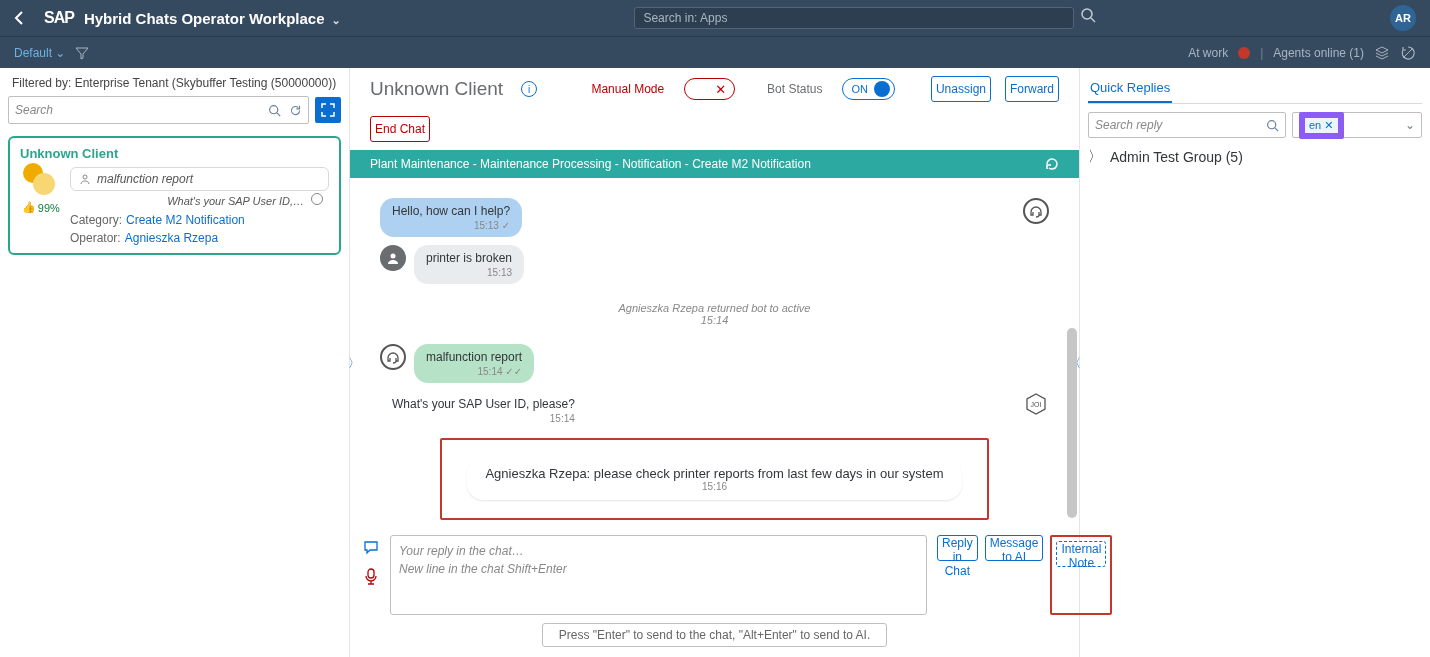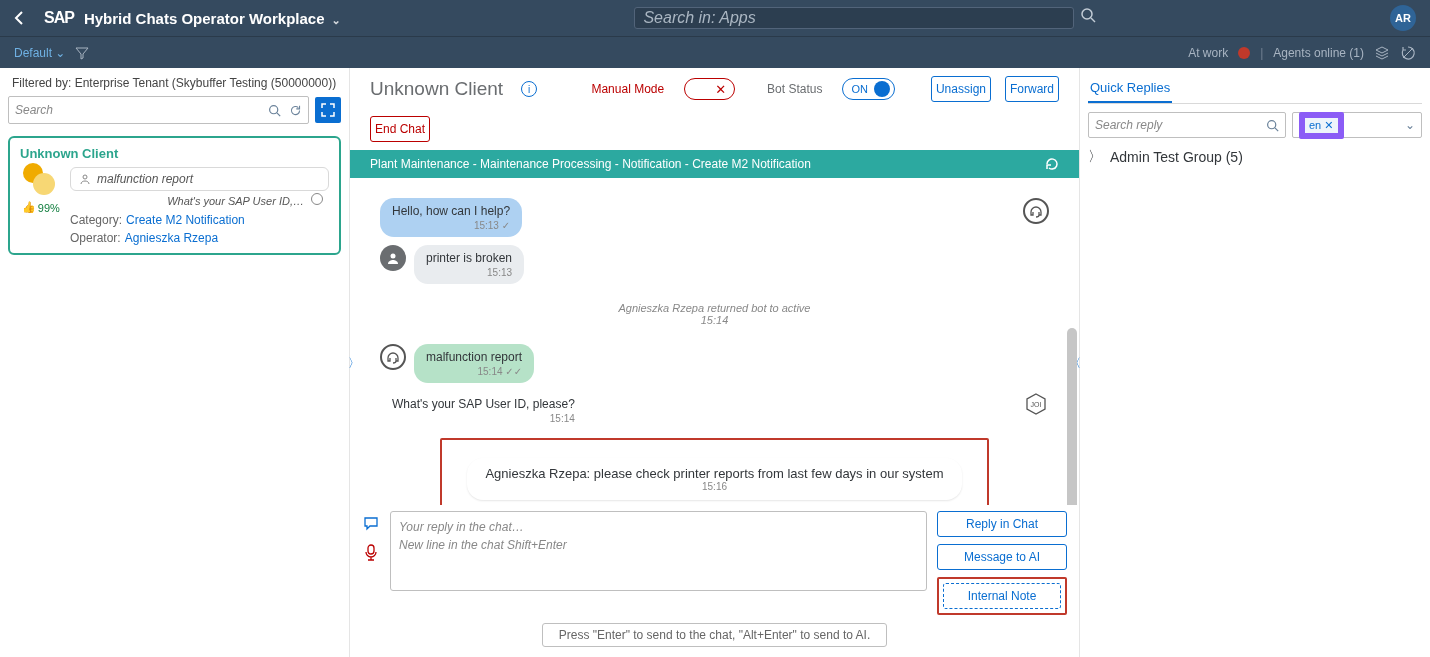--- a/index.html
+++ b/index.html
@@ -4,21 +4,21 @@
 <style>
   *{box-sizing:border-box;margin:0;padding:0;font-family:"Segoe UI",Arial,sans-serif}
   body{background:#fff;color:#32363a;font-size:13px}
   .topbar{height:36px;background:#354a5f;display:flex;align-items:center;padding:0 14px;color:#fff}
   .topbar .back{width:20px;text-align:center;cursor:pointer}
   .sap-logo{font-weight:bold;font-size:16px;letter-spacing:-1px;margin:0 10px}
   .app-title{font-weight:600;font-size:15px}
   .app-title .chev{font-size:11px;margin-left:4px;opacity:.8}
   .top-search-wrap{flex:1;display:flex;justify-content:center}
   .top-search{width:440px;height:22px;background:#2c3e50;border:1px solid #52647a;border-radius:3px;display:flex;align-items:center;padding:0 8px}
-  .top-search span{color:#aab6c2;font-size:16px;font-style:italic}
+  .top-search span{color:#aab6c2;font-size:12px;}
   .top-search-icon{color:#c2ccd6;margin-left:6px}
   .avatar{width:26px;height:26px;border-radius:50%;background:#2f6497;color:#fff;display:flex;align-items:center;justify-content:center;font-size:11px;font-weight:700}
   .subbar{height:32px;background:#354a5f;border-top:1px solid #2a3a4a;display:flex;align-items:center;padding:0 14px;color:#a8b4c2;font-size:12px}
   .subbar .left{display:flex;align-items:center;gap:10px}
   .subbar .right{margin-left:auto;display:flex;align-items:center;gap:10px}
   .status-dot{width:12px;height:12px;border-radius:50%;background:#c0392b;display:inline-block}
   .filter-row{display:flex}
   .left-col{width:350px;padding:6px 8px 8px 8px;border-right:1px solid #e5e5e5}
   .filter-line{font-size:12px;color:#444;padding:2px 4px 6px 4px}
   .search-row{display:flex;align-items:center;gap:6px}
@@ -71,21 +71,21 @@
   .msg.question{background:#fff;border:0}
   .sys-msg{text-align:center;color:#888;font-style:italic;font-size:11px;margin:18px 0}
   .note-box{border:2px solid #c0392b;margin:6px 60px;padding:18px 20px;text-align:center;border-radius:2px}
   .note-inner{background:#fff;border-radius:16px;padding:8px 18px;display:inline-block;box-shadow:0 1px 2px rgba(0,0,0,.1)}
   .note-inner .time{font-size:10px;color:#888;display:block}
   .compose-row{display:flex;gap:10px;padding:6px 12px 2px 12px}
   .compose-icons{display:flex;flex-direction:column;gap:10px;padding-top:4px}
   .compose-icons .ci{color:#0a6ed1}
   .compose-icons .mic{color:#b00}
   .compose-input{flex:1;height:80px;border:1px solid #bfbfbf;border-radius:3px;padding:6px 8px;color:#888;font-style:italic;font-size:12px;line-height:18px}
-  .compose-btns{display:flex;flex-direction:column;gap:7px;width:130px}
+  .compose-btns{display:flex;gap:7px;width:130px}
   .compose-btns .btn{width:100%}
   .note-wrap{border:2px solid #c0392b;padding:4px;border-radius:2px}
   .note-wrap .btn{width:100%;border-style:dashed}
   .hint{text-align:center;margin:6px auto 10px auto}
   .hint span{display:inline-block;border:1px solid #bfbfbf;border-radius:3px;padding:4px 16px;color:#666;font-size:12px}
   .right-col{width:350px;padding:8px 8px}
   .tabs{border-bottom:1px solid #d9d9d9}
   .tab{display:inline-block;padding:4px 2px 6px 2px;color:#0a6ed1;font-size:13px;border-bottom:2px solid #0a6ed1}
   .reply-row{display:flex;gap:6px;margin-top:8px}
   .reply-search{flex:1;height:26px;border:1px solid #bfbfbf;border-radius:2px;padding:0 6px;display:flex;align-items:center;color:#888;font-style:italic;font-size:12px}

